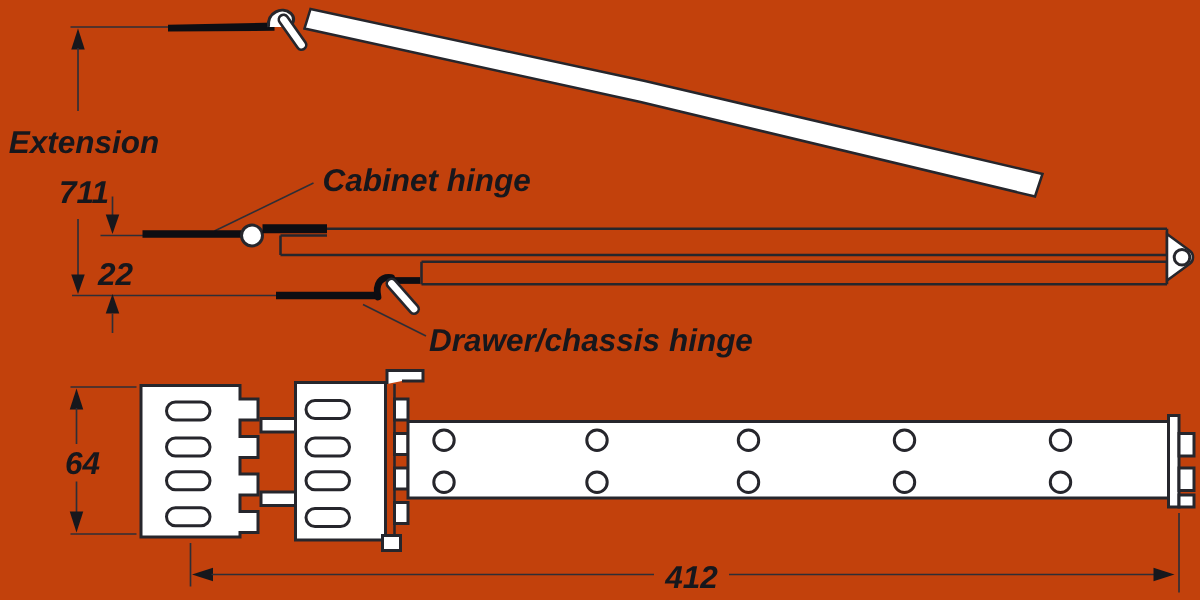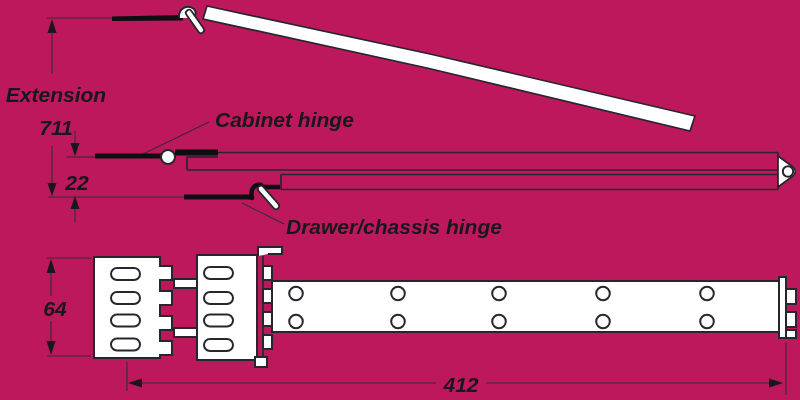--- a/index.html
+++ b/index.html
@@ -1,16 +1,16 @@
 <!DOCTYPE html>
 <html><head>
 <meta charset="utf-8">
 <style>
   html,body{margin:0;padding:0;background:#ffffff;}
-  .stage{position:relative;width:800px;height:400px;background:#be185d;overflow:hidden;}
+  .stage{position:relative;width:800px;height:400px;background:#c2410c;overflow:hidden;}
   svg{display:block;}
   .lbl{font-family:"Liberation Sans",sans-serif;font-style:italic;font-weight:bold;font-size:21px;fill:#17171c;}
   .outline{stroke:#26262c;stroke-width:1.7;fill:#ffffff;}
   .oline{stroke:#26262c;stroke-width:1.7;fill:none;}
   .oline2{stroke:#26262c;stroke-width:2;fill:#ffffff;}
   .thin{stroke:#2e2e36;stroke-width:1.1;fill:none;}
   .solid{fill:#0d0d12;stroke:none;}
   .arrow{fill:#17171c;stroke:none;}
 </style>
 </head>

